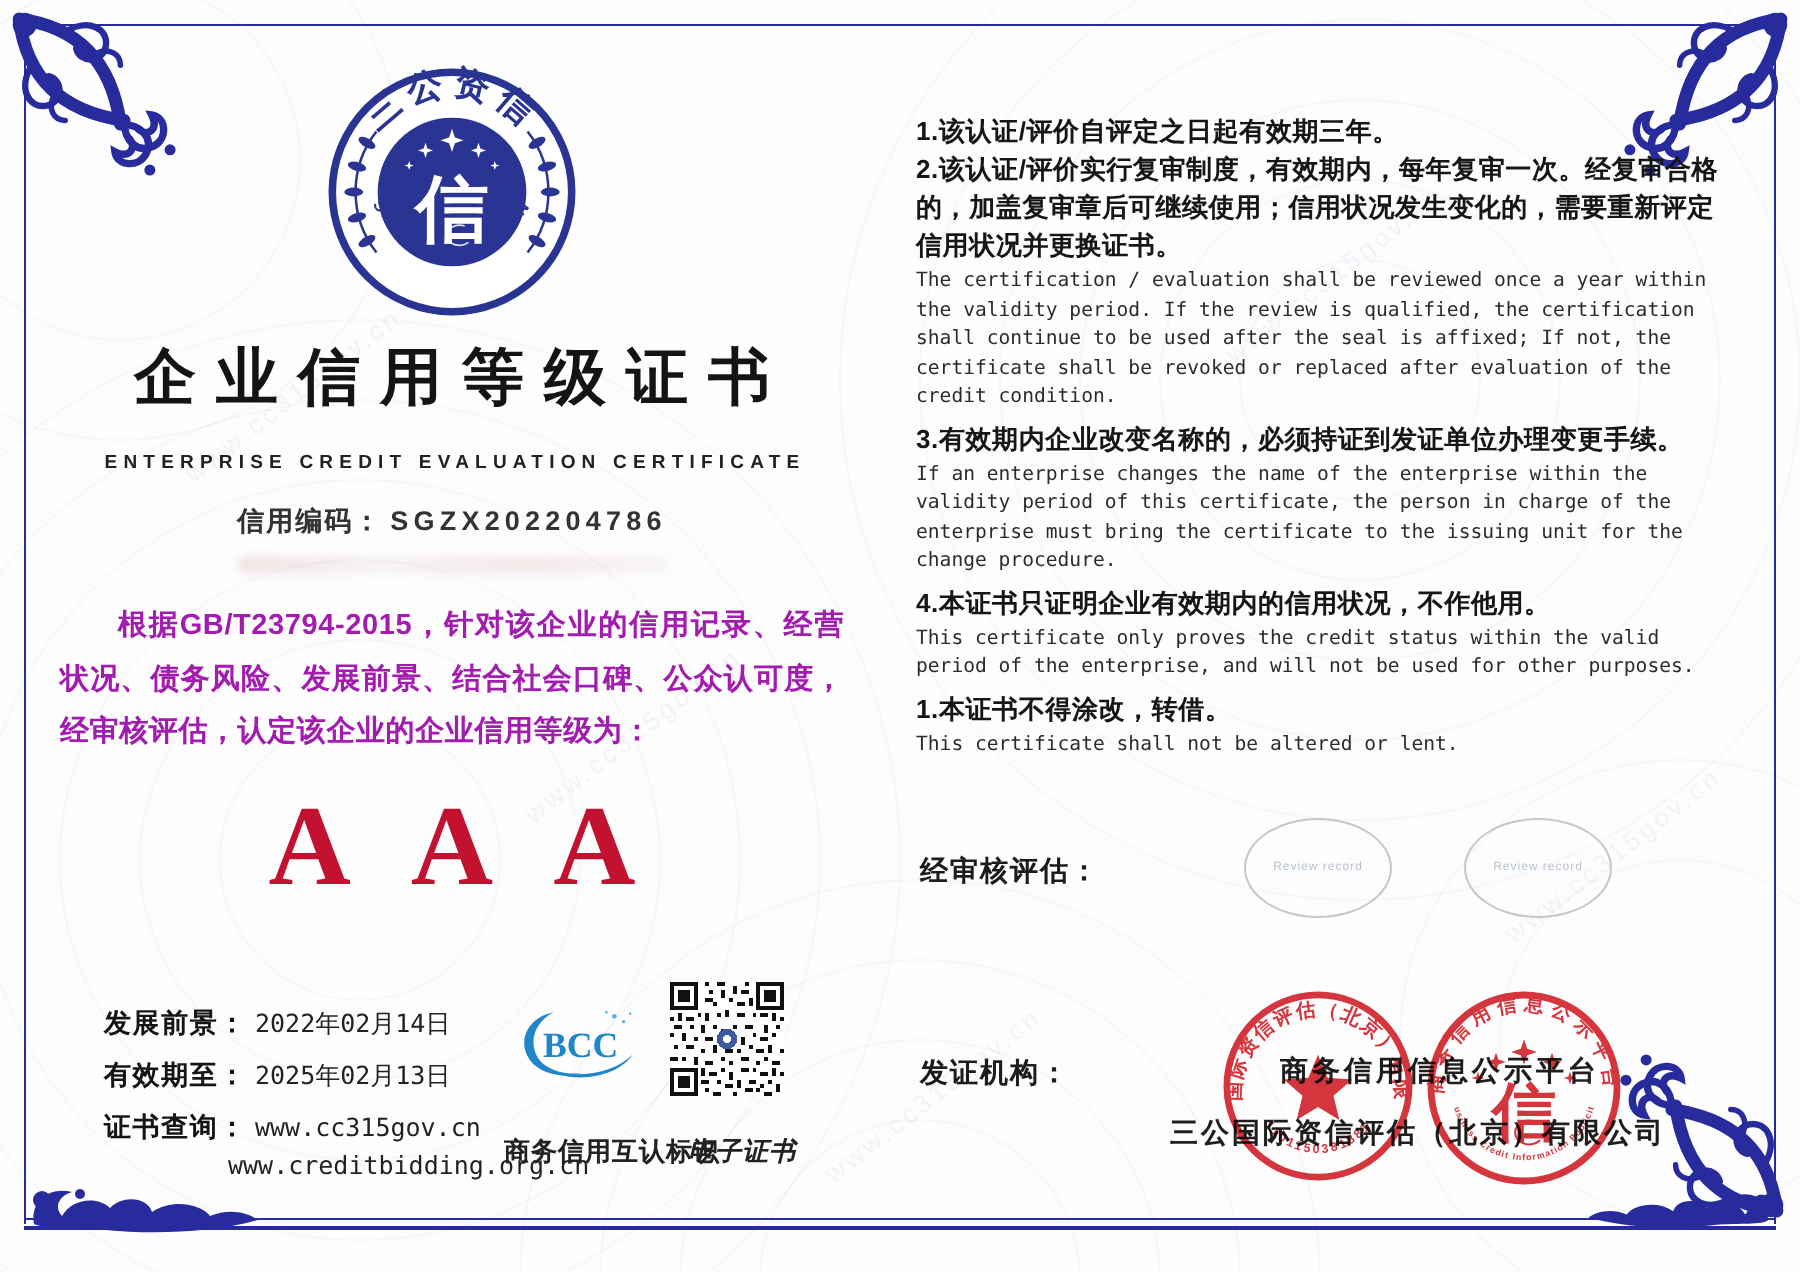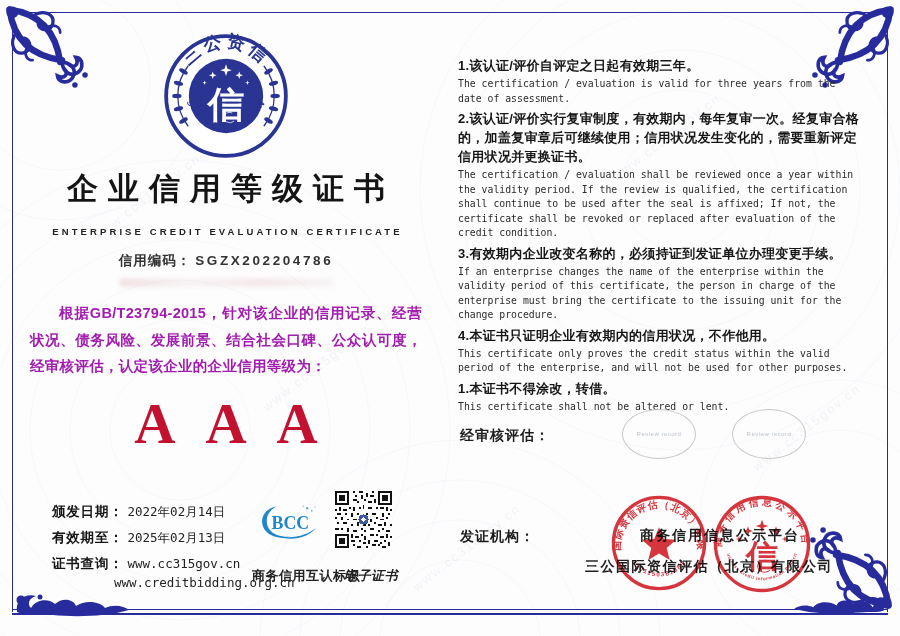--- a/index.html
+++ b/index.html
@@ -199,21 +199,21 @@
     <div class="smudge"></div>
 
 
     <p class="statement">根据GB/T23794-2015，针对该企业的信用记录、经营状况、债务风险、发展前景、结合社会口碑、公众认可度，经审核评估，认定该企业的企业信用等级为：</p>
 
     <div class="rating">AAA</div>
   </div>
 
   <div class="info-rows">
     <div class="irow" style="top:6px">
-      <span class="lbl">颁发日期：</span>
+      <span class="lbl">发展前景：</span>
       <span class="val">2022年02月14日</span>
     </div>
     <div class="irow" style="top:32px">
       <span class="lbl">有效期至：</span>
       <span class="val">2025年02月13日</span>
     </div>
     <div class="irow" style="top:58px">
       <span class="lbl">证书查询：</span>
       <span class="val">www.cc315gov.cn</span>
     </div>
@@ -247,21 +247,20 @@
     <circle cx="14.5" cy="14.5" r="1.1" fill="#ffffff"></circle>
   </svg>
 
   <div class="mini-cap cap-bcc">商务信用互认标识</div>
   <div class="mini-cap cap-qr">电子证书</div>
 
   <div class="right-col">
     <div class="ins-items">
       <div class="item">
         <div class="item-cn">1.该认证/评价自评定之日起有效期三年。</div>
-        <div class="item-en">The certification / evaluation is valid for three years from the date of assessment.</div>
       </div>
       <div class="item">
         <div class="item-cn">2.该认证/评价实行复审制度，有效期内，每年复审一次。经复审合格的，加盖复审章后可继续使用；信用状况发生变化的，需要重新评定信用状况并更换证书。</div>
         <div class="item-en">The certification / evaluation shall be reviewed once a year within the validity period. If the review is qualified,  the certification shall continue to be used after the seal is affixed; If not, the certificate shall be revoked or replaced after evaluation of the credit condition.</div>
       </div>
       <div class="item">
         <div class="item-cn">3.有效期内企业改变名称的，必须持证到发证单位办理变更手续。</div>
         <div class="item-en">If an enterprise changes the name of the enterprise within the validity period of this certificate, the person in charge of the enterprise must bring the certificate to the issuing unit for the change procedure.</div>
       </div>
       <div class="item">

